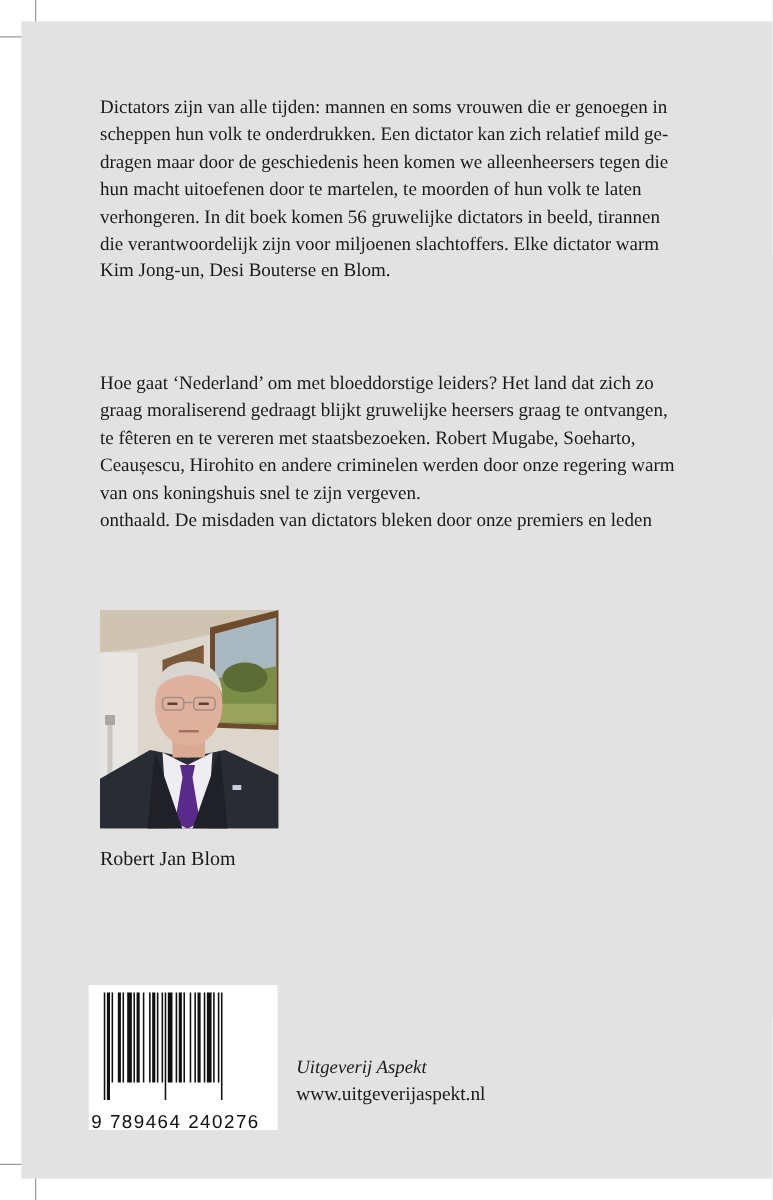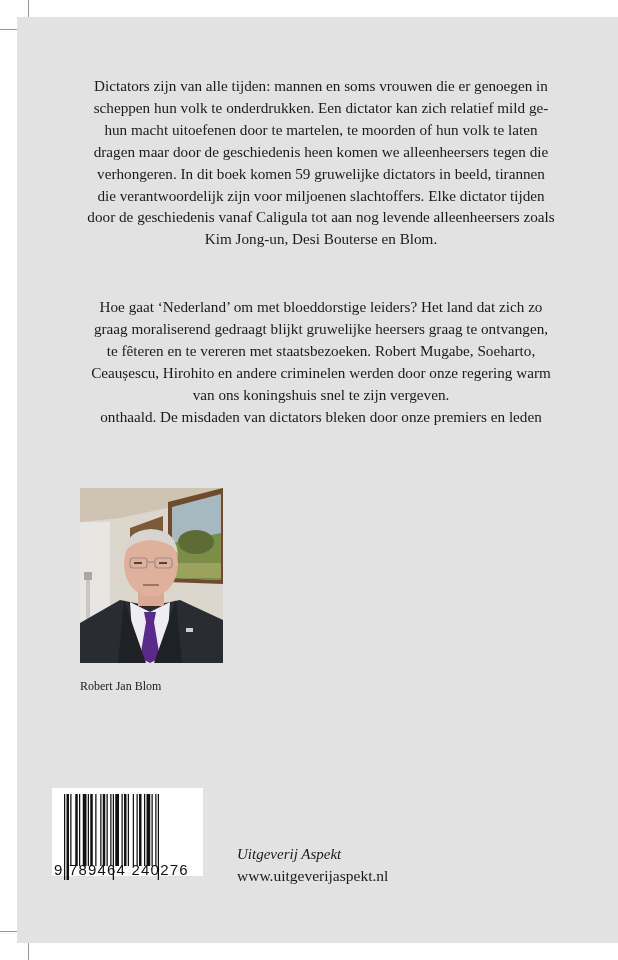--- a/index.html
+++ b/index.html
@@ -11,32 +11,32 @@
     .crop { position: absolute; background: #9a9a9a; }
     .cover {
       position: absolute; left: 17px; top: 17px; width: 601px; height: 926px;
       background: #e2e2e2;
     }
     .para {
       position: absolute; left: 80px; width: 482px;
       color: #1a1a1a; font-size: 15.2px; line-height: 21.9px;
       margin: 0;
     }
-    .para .ln { display: block; white-space: nowrap; text-align: center; }
+    .para .ln { display: block; white-space: nowrap; }
     #p1 { top: 75px; }
     #p2 { top: 296px; }
     .photo {
       position: absolute; left: 80px; top: 488px; width: 143px; height: 175px;
       overflow: hidden; background: #d9d2c6;
     }
     .author {
-      position: absolute; left: 80px; top: 679px; font-size: 12px; color: #1a1a1a;
+      position: absolute; left: 80px; top: 679px; font-size: 16px; color: #1a1a1a;
     }
     .barcode {
-      position: absolute; left: 52px; top: 788px; width: 151px; height: 88px;
+      position: absolute; left: 71px; top: 788px; width: 151px; height: 116px;
       background: #ffffff;
     }
     .barcode svg { position: absolute; left: 0; top: 0; }
     .isbn {
       position: absolute; left: 2px; bottom: -2px; font-family: "Liberation Sans", "DejaVu Sans", sans-serif;
       font-size: 15px; letter-spacing: 1.2px; color: #111; background: transparent;
     }
     .publisher {
       position: absolute; left: 237px; top: 843px; color: #1a1a1a;
     }
@@ -49,25 +49,24 @@
 <div class="crop" style="left:28px;top:0;width:1px;height:22px;"></div>
 <div class="crop" style="left:0;top:29px;width:20px;height:1px;"></div>
 <div class="crop" style="left:0;top:931px;width:20px;height:1px;"></div>
 <div class="crop" style="left:28px;top:938px;width:1px;height:22px;"></div>
 
 <div class="cover"></div>
 
 <div class="para" id="p1">
   <span class="ln">Dictators zijn van alle tijden: mannen en soms vrouwen die er genoegen in</span>
   <span class="ln">scheppen hun volk te onderdrukken. Een dictator kan zich relatief mild ge-</span>
+  <span class="ln">dragen maar door de geschiedenis heen komen we alleenheersers tegen die</span>
   <span class="ln">hun macht uitoefenen door te martelen, te moorden of hun volk te laten</span>
-  <span class="ln">dragen maar door de geschiedenis heen komen we alleenheersers tegen die</span>
-  <span class="ln">verhongeren. In dit boek komen 59 gruwelijke dictators in beeld, tirannen</span>
-  <span class="ln">die verantwoordelijk zijn voor miljoenen slachtoffers. Elke dictator tijden</span>
-  <span class="ln">door de geschiedenis vanaf Caligula tot aan nog levende alleenheersers zoals</span>
+  <span class="ln">verhongeren. In dit boek komen 56 gruwelijke dictators in beeld, tirannen</span>
+  <span class="ln">die verantwoordelijk zijn voor miljoenen slachtoffers. Elke dictator warm</span>
   <span class="ln">Kim Jong-un, Desi Bouterse en Blom.</span>
 </div>
 
 <div class="para" id="p2">
   <span class="ln">Hoe gaat ‘Nederland’ om met bloeddorstige leiders? Het land dat zich zo</span>
   <span class="ln">graag moraliserend gedraagt blijkt gruwelijke heersers graag te ontvangen,</span>
   <span class="ln">te fêteren en te vereren met staatsbezoeken. Robert Mugabe, Soeharto,</span>
   <span class="ln">Ceaușescu, Hirohito en andere criminelen werden door onze regering warm</span>
   <span class="ln">van ons koningshuis snel te zijn vergeven.</span>
   <span class="ln">onthaald. De misdaden van dictators bleken door onze premiers en leden</span>

